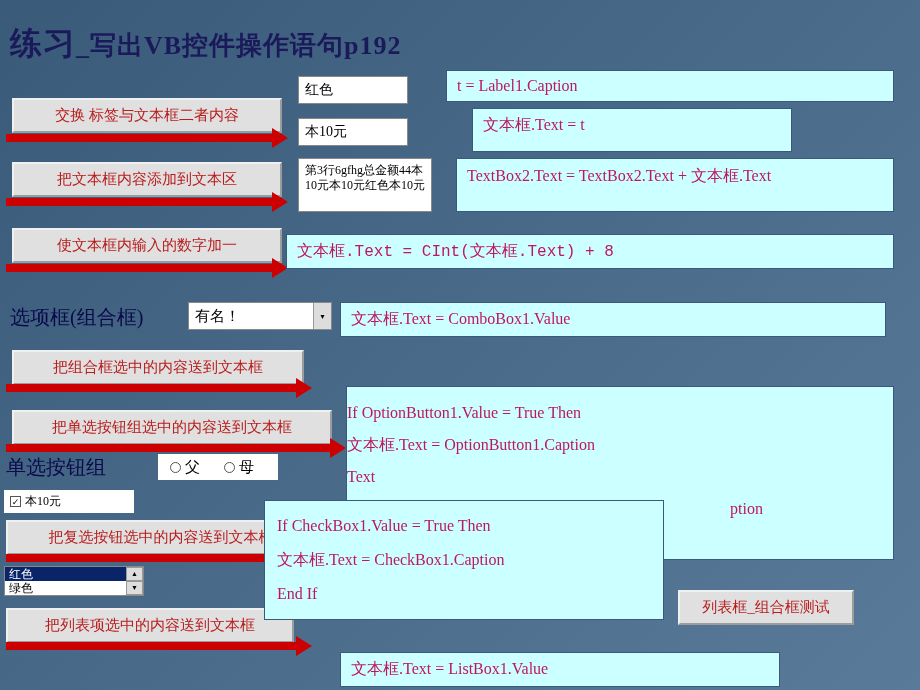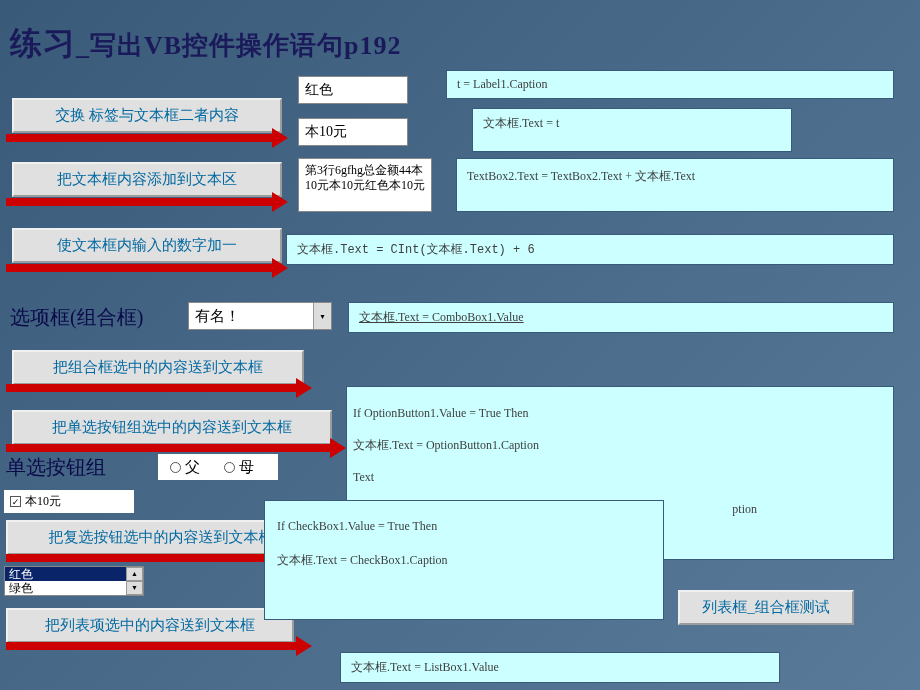--- a/index.html
+++ b/index.html
@@ -28,21 +28,21 @@
       font-size: 26px;
     }
     .btn {
       position: absolute;
       background: #e0e0e0;
       border: 2px outset #f0f0f0;
       font-size: 15px;
       padding: 6px 10px;
       text-align: center;
       cursor: pointer;
-      color: #0369a1;
+      color: #b91c1c;
     }
     .arrow-red {
       position: absolute;
       height: 8px;
       background: #cc0000;
     }
     .arrow-red::after {
       content: "";
       position: absolute;
       right: -14px;
@@ -56,23 +56,23 @@
       background: #fff;
       border: 1px solid #888;
       font-size: 14px;
       padding: 4px 6px;
       color: #000;
     }
     .code-box {
       position: absolute;
       background: #ccffff;
       border: 1px solid #3a5a7a;
-      font-size: 12px;
+      font-size: 16px;
       padding: 6px 10px;
-      color: #404040;
+      color: #be185d;
       font-family: "Times New Roman", "SimSun", serif;
     }
     .label-dark {
       position: absolute;
       color: #0a0a4a;
       font-size: 20px;
     }
     .combo {
       position: absolute;
       background: #fff;
@@ -183,64 +183,65 @@
 <div class="code-box" style="left:446px; top:70px; width:448px;">t = Label1.Caption</div>
 <div class="code-box" style="left:472px; top:108px; width:320px; height:44px; z-index:2;">文本框.Text =  t</div>
 
 <button class="btn" style="left:12px; top:162px; width:270px;">把文本框内容添加到文本区</button>
 <div class="arrow-red" style="left:6px; top:198px; width:268px;"></div>
 <div class="white-input" style="left:298px; top:158px; width:134px; height:54px; font-size:12px; line-height:15px;">第3行6gfhg总金额44本10元本10元红色本10元</div>
 <div class="code-box" style="left:456px; top:158px; width:438px; height:54px; line-height:22px;">TextBox2.Text = TextBox2.Text + 文本框.Text</div>
 
 <button class="btn" style="left:12px; top:228px; width:270px;">使文本框内输入的数字加一</button>
 <div class="arrow-red" style="left:6px; top:264px; width:268px;"></div>
-<div class="code-box" style="left:286px; top:234px; width:608px; font-family:'Courier New','SimSun';">文本框.Text = CInt(文本框.Text) + 6</div>
+<div class="code-box" style="left:286px; top:234px; width:608px; font-family:'Courier New','SimSun';">文本框.Text = CInt(文本框.Text) + 8</div>
 
 <div class="label-dark" style="left:10px; top:304px;">选项框(组合框)</div>
 <div class="combo" style="left:188px; top:302px; width:144px; height:28px;">
   <div class="combo-text">有名！</div>
   <div class="combo-btn">▾</div>
 </div>
-<div class="code-box" style="left:348px; top:302px; width:546px;text-decoration:underline;">文本框.Text = ComboBox1.Value</div>
+<div class="code-box" style="left:340px; top:302px; width:546px;">文本框.Text = ComboBox1.Value</div>
 
 <button class="btn" style="left:12px; top:350px; width:292px;">把组合框选中的内容送到文本框</button>
 <div class="arrow-red" style="left:6px; top:384px; width:292px;"></div>
 
 <button class="btn" style="left:12px; top:410px; width:320px;">把单选按钮组选中的内容送到文本框</button>
 <div class="arrow-red" style="left:6px; top:444px; width:326px;"></div>
 
 <div class="label-dark" style="left:6px; top:454px;">单选按钮组</div>
 <div class="radio-group" style="left:158px; top:454px; width:120px; height:26px;">
   <div class="radio-item">
     <span class="radio-circle"></span>
     <span>父</span>
   </div>
   <div class="radio-item">
     <span class="radio-circle"></span>
     <span>母</span>
   </div>
 </div>
 
-<div class="code-box" style="left:346px; top:386px; width:548px; height:174px; padding:10px 6px; line-height:32px;">
+<div class="code-box" style="left:346px; top:386px; width:548px; height:174px; padding:10px 0; line-height:32px;">
   <div>If OptionButton1.Value = True Then</div>
   <div>文本框.Text = OptionButton1.Caption</div>
   <div>Text</div>
   <div style="text-align:right; padding-right:130px;">ption</div>
 </div>
 
 <div class="checkbox-row" style="left:4px; top:490px; width:130px;">
   <span class="chk">✓</span>
   <span>本10元</span>
 </div>
 <button class="btn" style="left:6px; top:520px; width:310px;">把复选按钮选中的内容送到文本框</button>
 <div class="arrow-red" style="left:6px; top:554px; width:306px;"></div>
 
 <div class="code-box" style="left:264px; top:500px; width:400px; height:120px; padding:8px 12px; line-height:34px; z-index:3;">
   <div>If CheckBox1.Value = True Then</div>
   <div>文本框.Text = CheckBox1.Caption</div>
+  <div>End If</div>
 </div>
 
 <div class="listbox" style="left:4px; top:566px; width:140px; height:30px;">
   <div class="list-content">
     <div class="list-row list-sel">红色</div>
     <div class="list-row">绿色</div>
   </div>
   <div class="spin-btns">
     <div class="spin-up">▲</div>
     <div class="spin-dn">▼</div>

